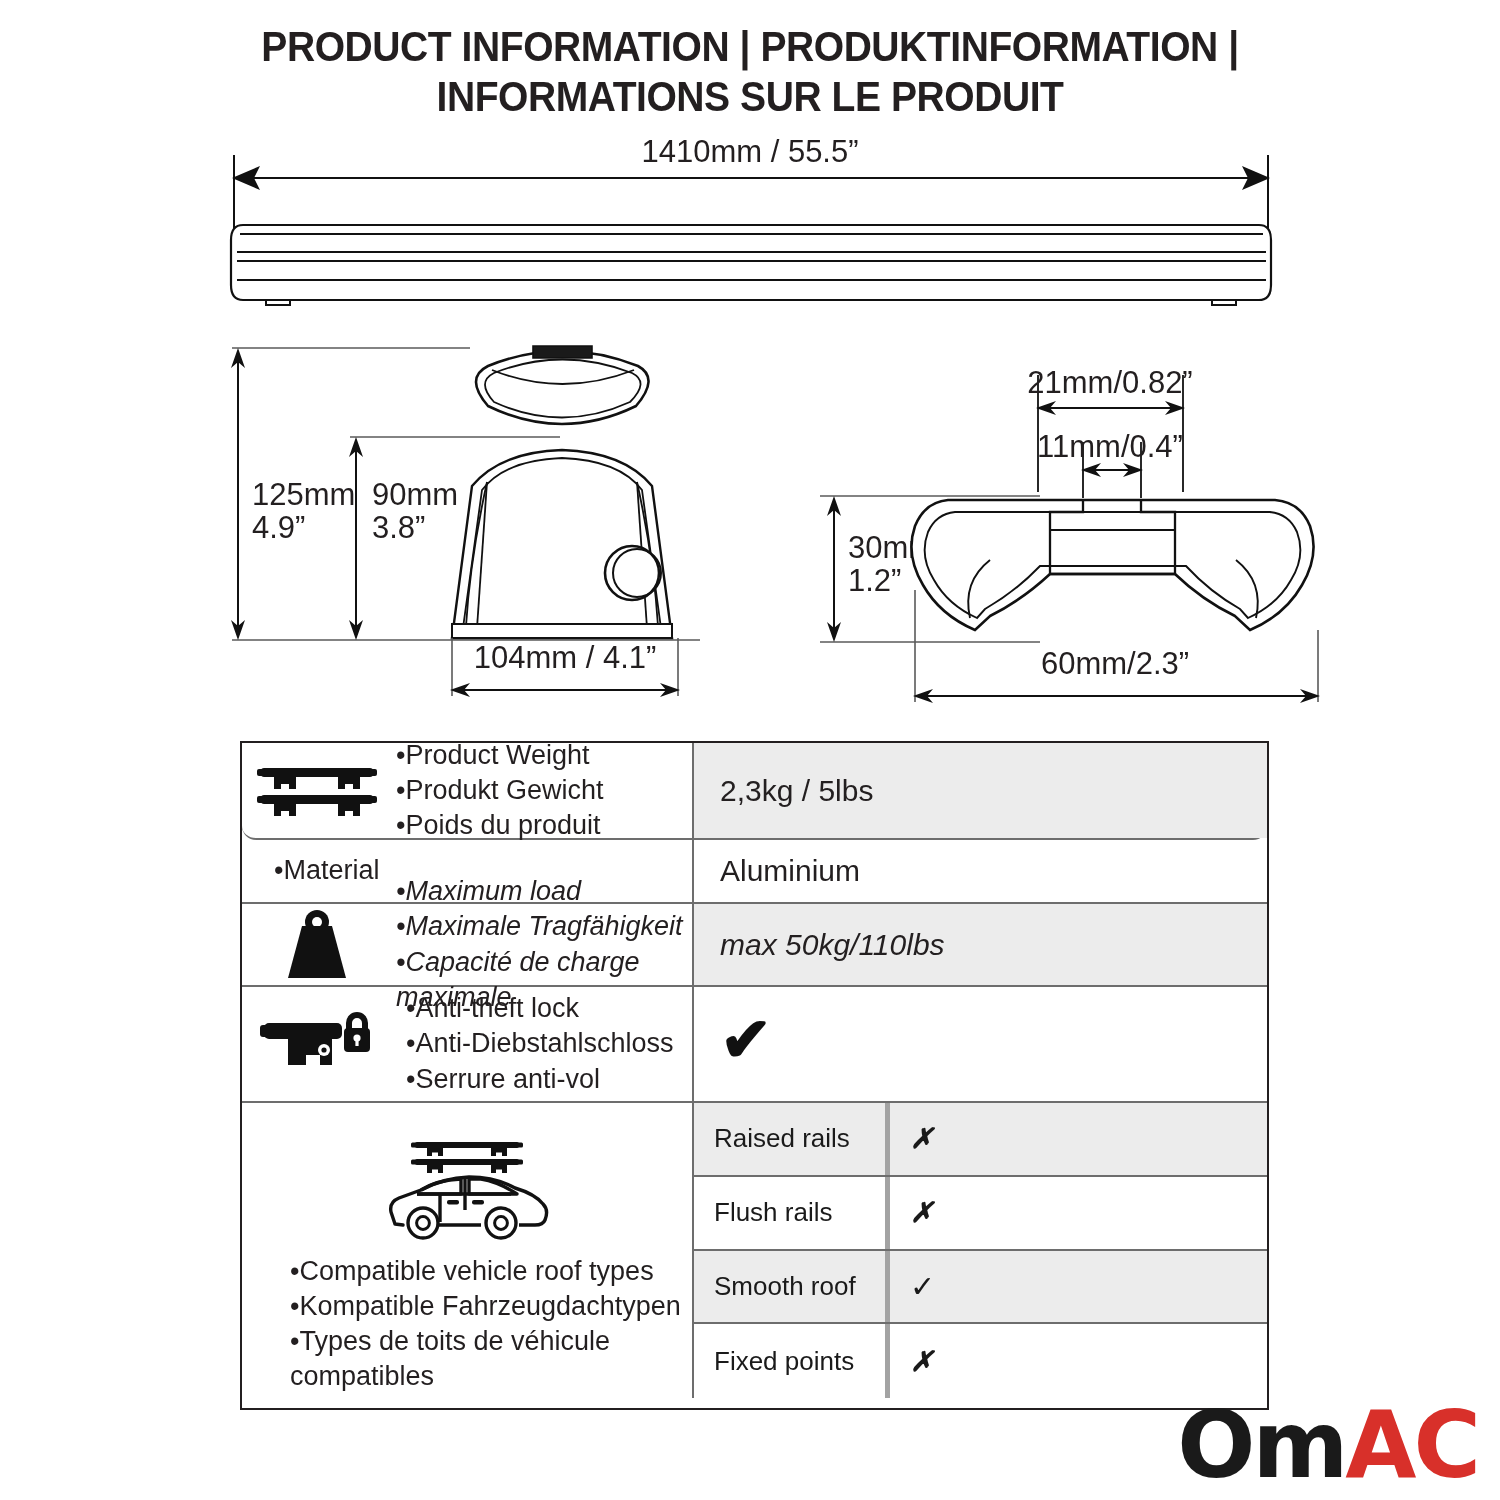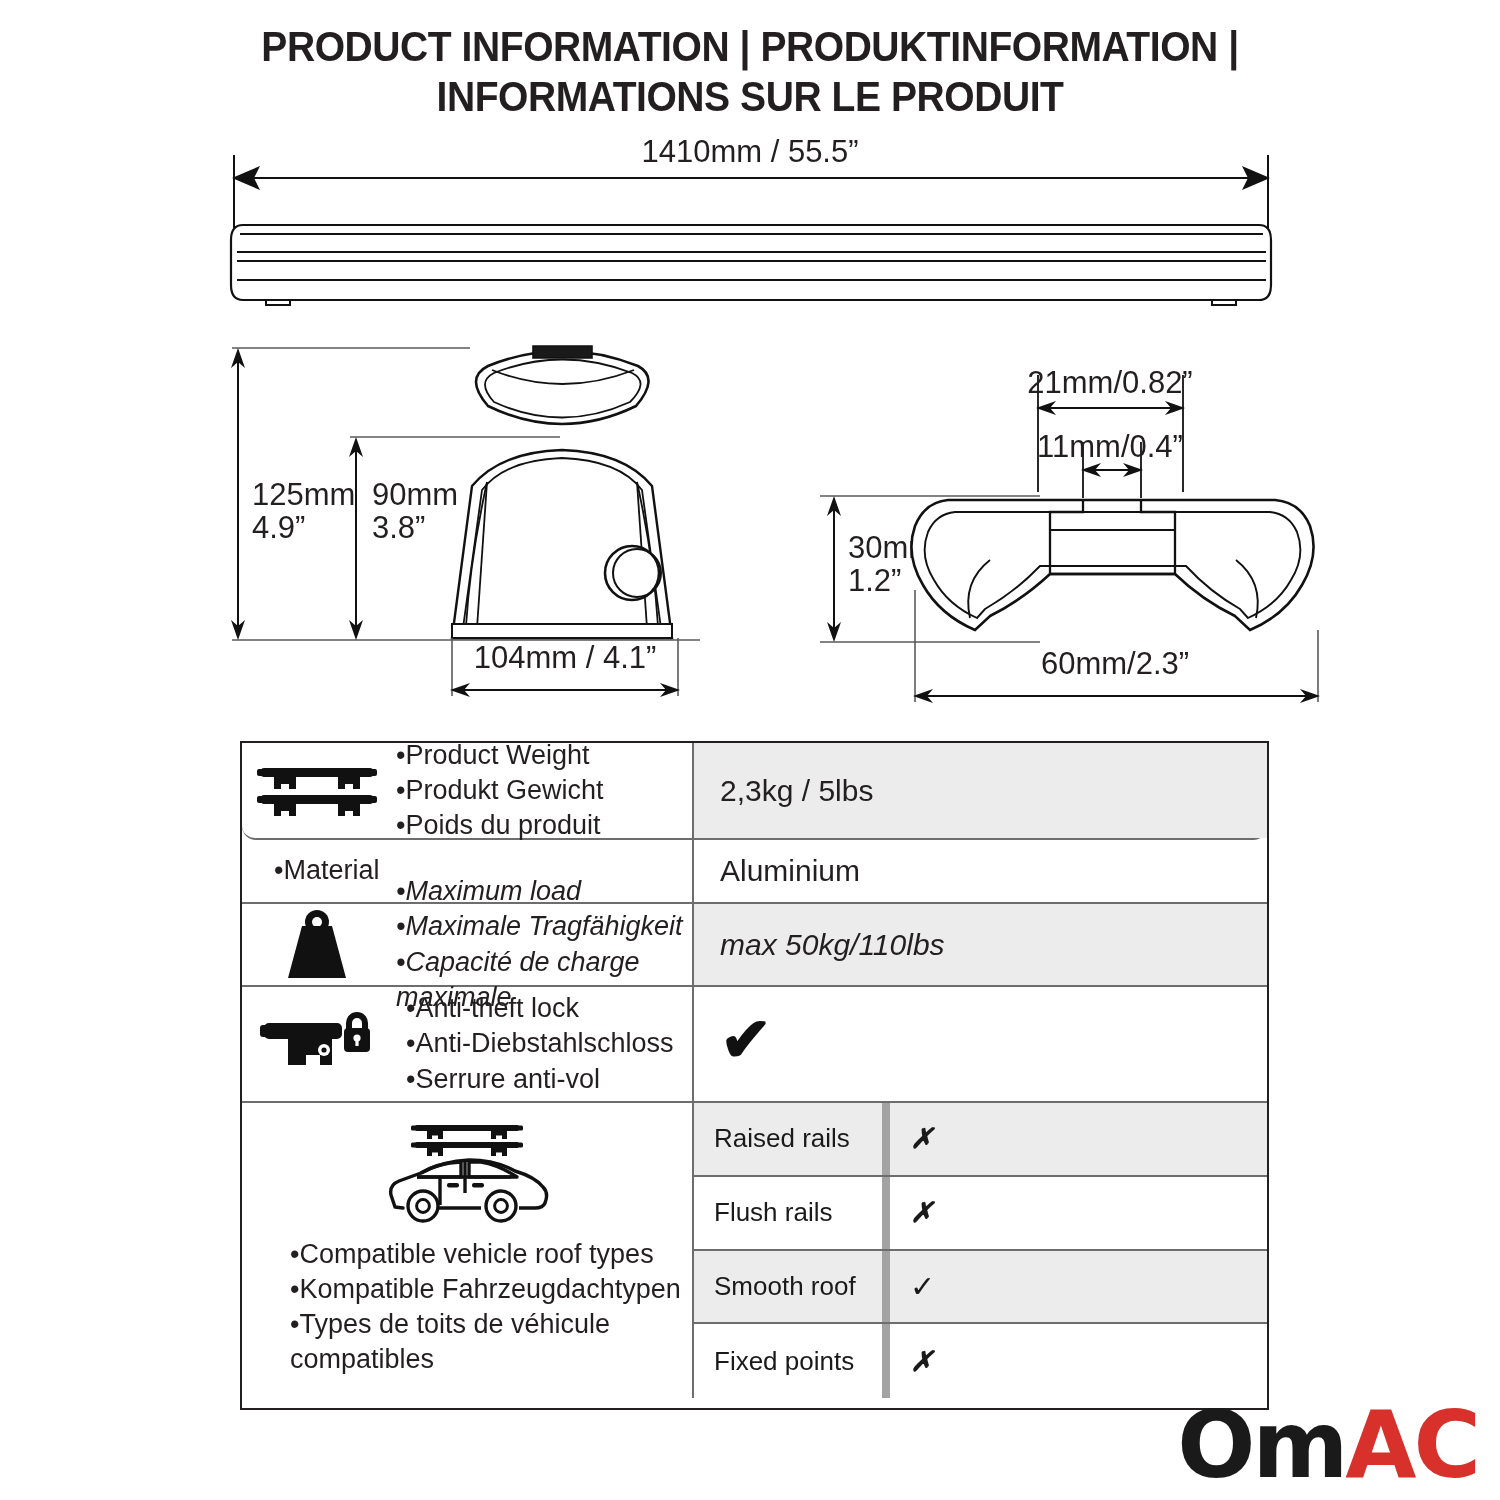--- a/index.html
+++ b/index.html
@@ -109,21 +109,21 @@
   .subrow{
     display:flex;
     height:74px;
     box-sizing:border-box;
     border-bottom:2px solid #6d6d6d;
   }
   .subrow:last-child{border-bottom:none;}
   .sub-label{
     width:196px;
     box-sizing:border-box;
-    border-right:8px solid #a3a3a3;
+    border-right:5px solid #a3a3a3;
     display:flex;align-items:center;
     padding-left:20px;
     font-size:26px;
   }
   .sub-val{
     flex:1;
     display:flex;align-items:center;
     padding-left:20px;
     font-size:27px;
     font-weight:bold;
@@ -132,21 +132,21 @@
   .mark-no{font-style:italic;font-weight:bold;font-size:28px;}
 
   .r5-left{
     width:452px;
     box-sizing:border-box;
     border-right:2px solid #6d6d6d;
     display:flex;
     flex-direction:column;
     align-items:center;
     justify-content:flex-start;
-    padding-top:12px;
+    padding-top:29px;
   }
   .r5-left .bullets{
     align-self:flex-start;
     padding-left:48px;
     padding-top:10px;
   }
 
   
   .logo{
     position:absolute;

